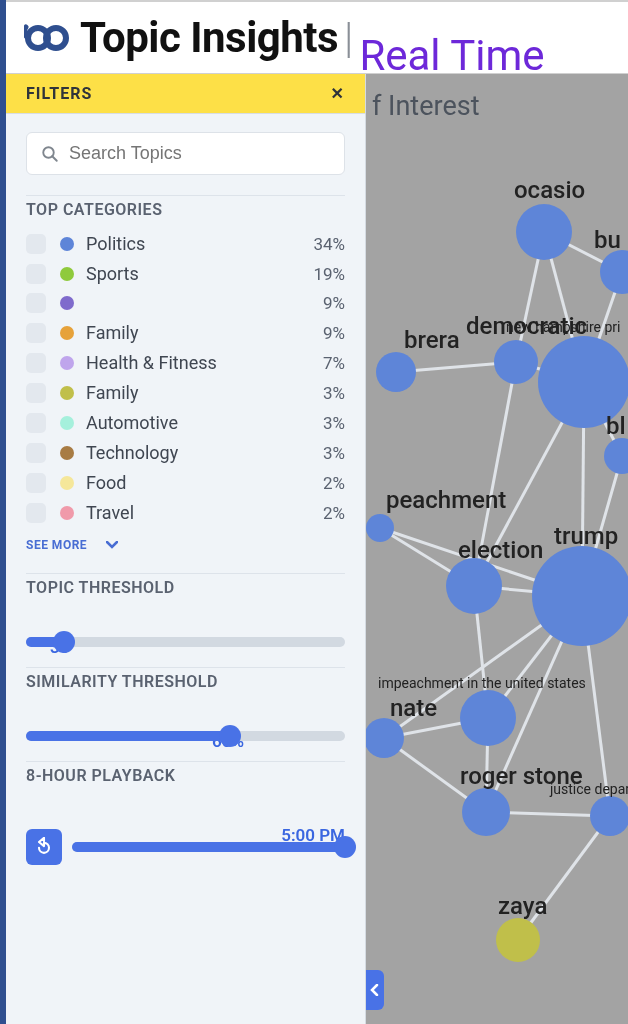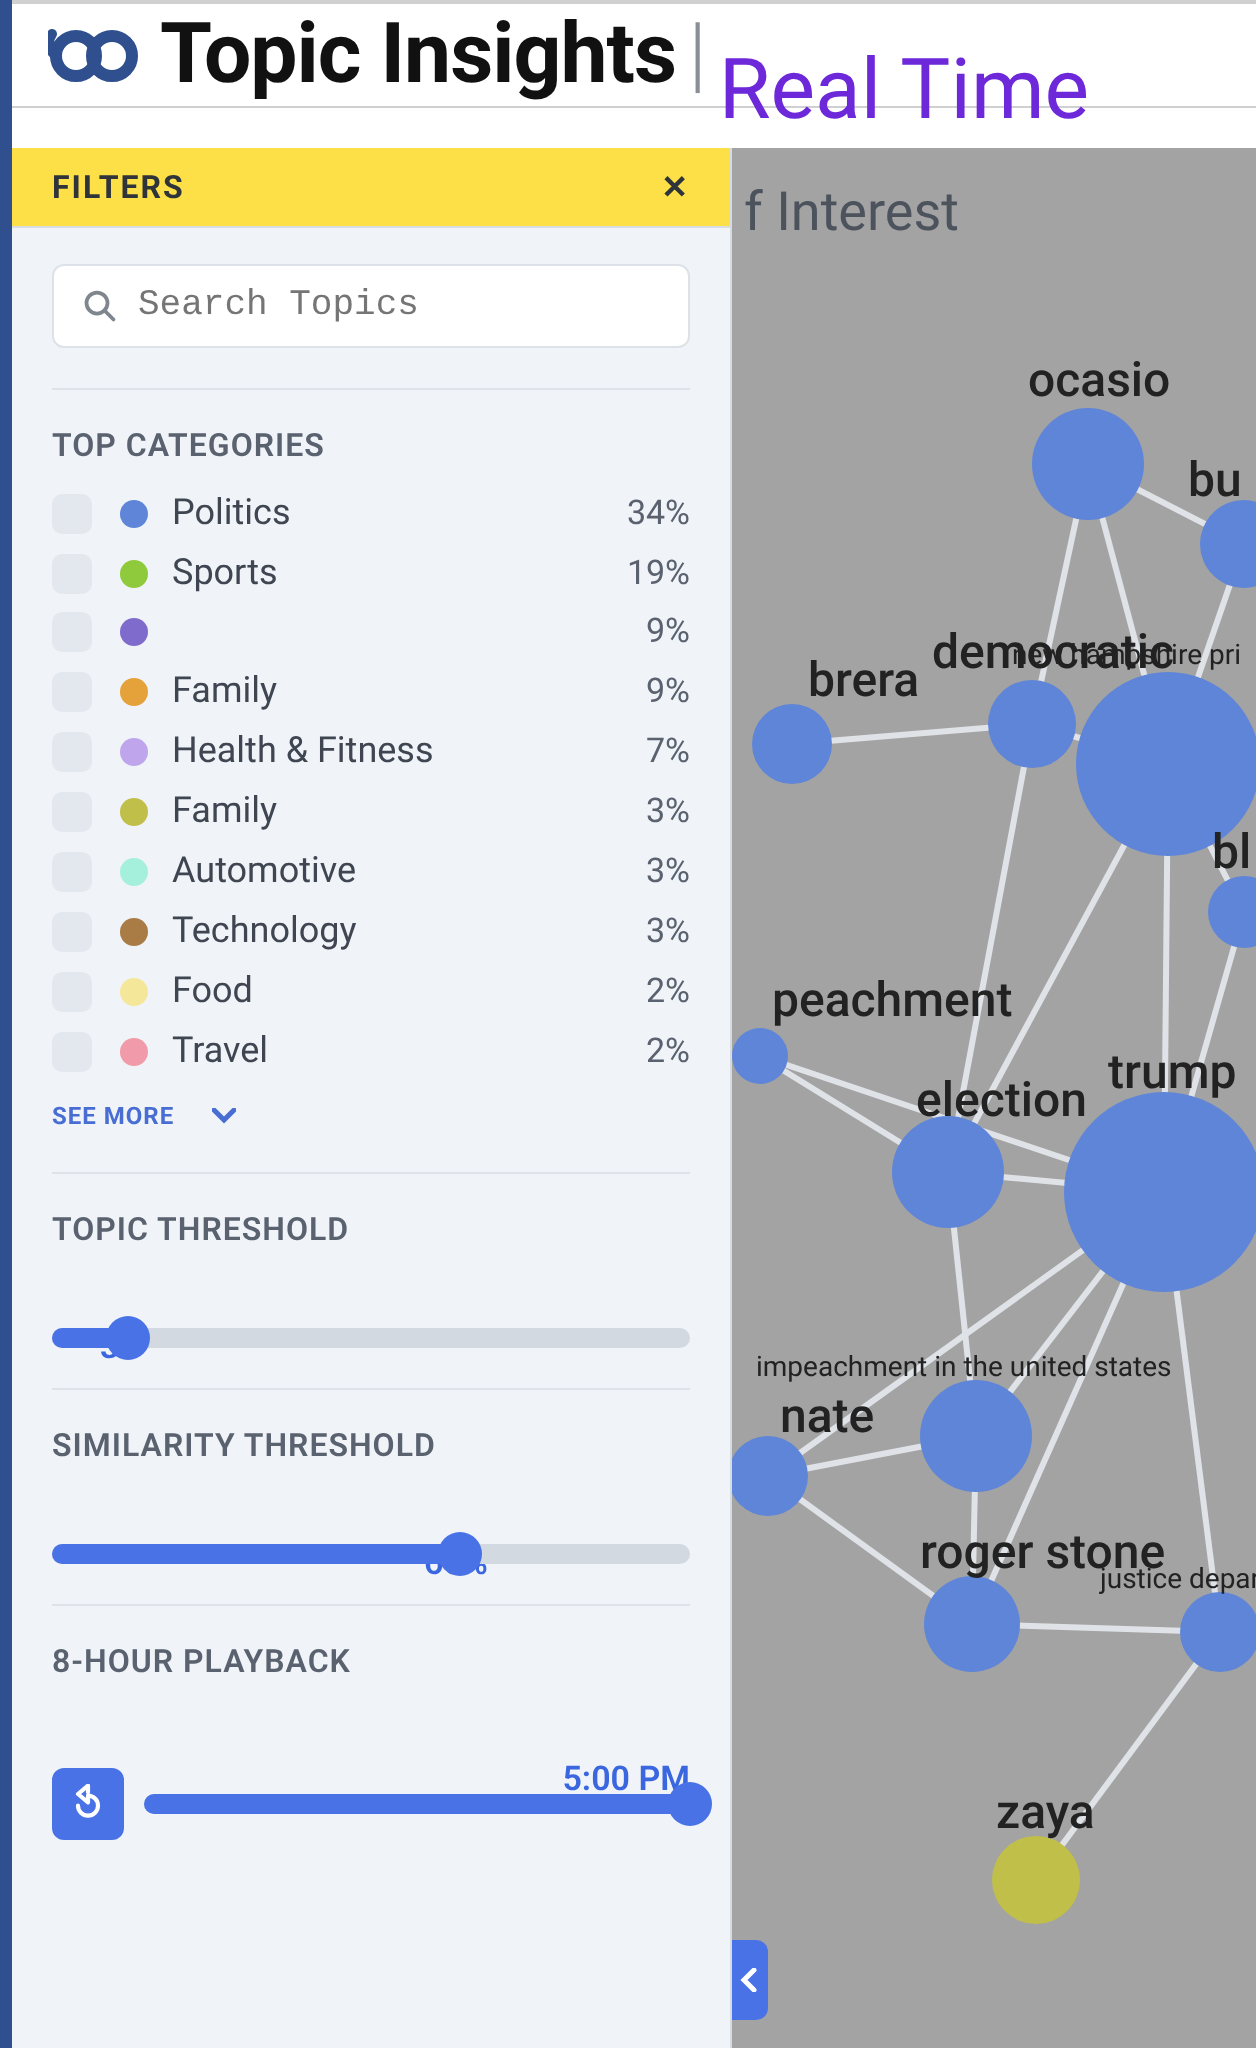--- a/index.html
+++ b/index.html
@@ -16,21 +16,21 @@
   left: 0; top: 0;
   width: 6px;
   height: 100%;
   background: #2f4f8f;
 }
 .header {
   position: absolute;
   left: 6px;
   right: 0;
   top: 0;
-  height: 54px;
+  height: 74px;
   border-top: 2px solid #d0d0d0;
   border-bottom: 1px solid #d0d0d0;
   display: flex;
   align-items: center;
   padding-left: 18px;
   background: #fff;
 }
 .logo {
   width: 46px; height: 30px; margin-right: 10px;
 }
@@ -101,29 +101,28 @@
   gap: 10px;
 }
 .search-ico { color: #7f868e; }
 .search-input {
   border: none;
   outline: none;
   font-size: 18px;
   color: #8c949d;
   flex: 1;
   background: transparent;
-  font-family: Liberation Mono, monospace;
 }
 .sec-div { border: none; border-top: 1px solid #dde3ea; margin: 20px 0 0; }
 .sec-title {
   font-size: 16px;
   letter-spacing: 0.5px;
   font-weight: 600;
   color: #5a6270;
-  margin-top: 18px;
+  margin-top: 4px;
   margin-bottom: 14px;
 }
 .cat-row {
   display: flex;
   align-items: center;
   margin-bottom: 9px;
 }
 .cat-check {
   width: 20px; height: 20px;
   border-radius: 5px;

